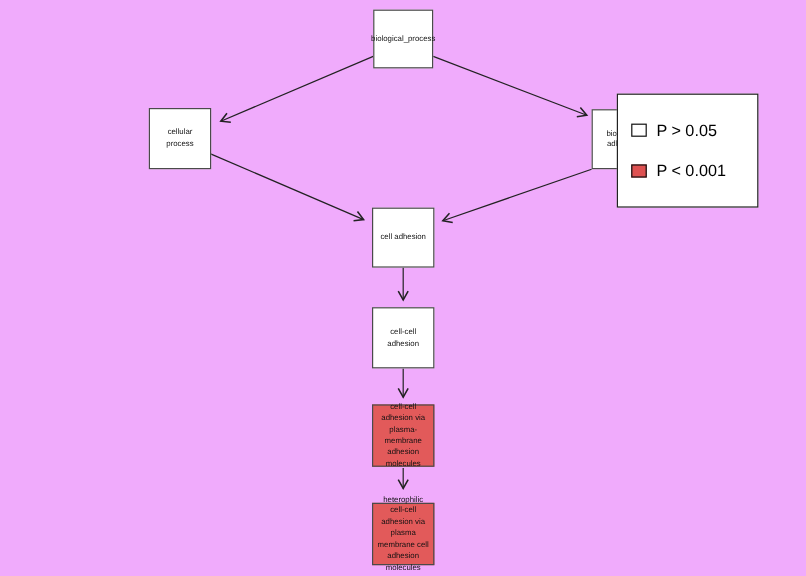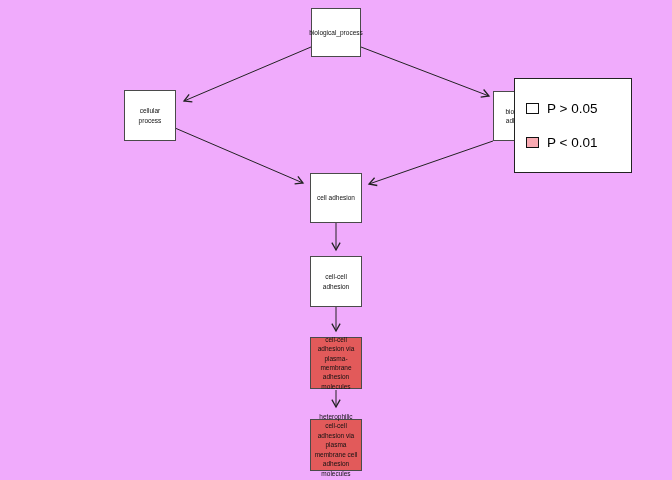--- a/index.html
+++ b/index.html
@@ -93,18 +93,18 @@
 adhesion
 molecules</span>
   </div>
 
   <div class="legend">
     <div class="lrow">
       <span class="swatch" style="background-color: rgb(255, 255, 255);"></span>
       <span class="llabel">P &gt; 0.05</span>
     </div>
     <div class="lrow">
-      <span class="swatch" style="background-color: rgb(249, 170, 178);"></span>
-      <span class="llabel">P &lt; 0.01</span>
+      <span class="swatch" style="background-color: rgb(222, 81, 81);"></span>
+      <span class="llabel">P &lt; 0.001</span>
     </div>
   </div>
 
 </div>
 
 </body></html>

